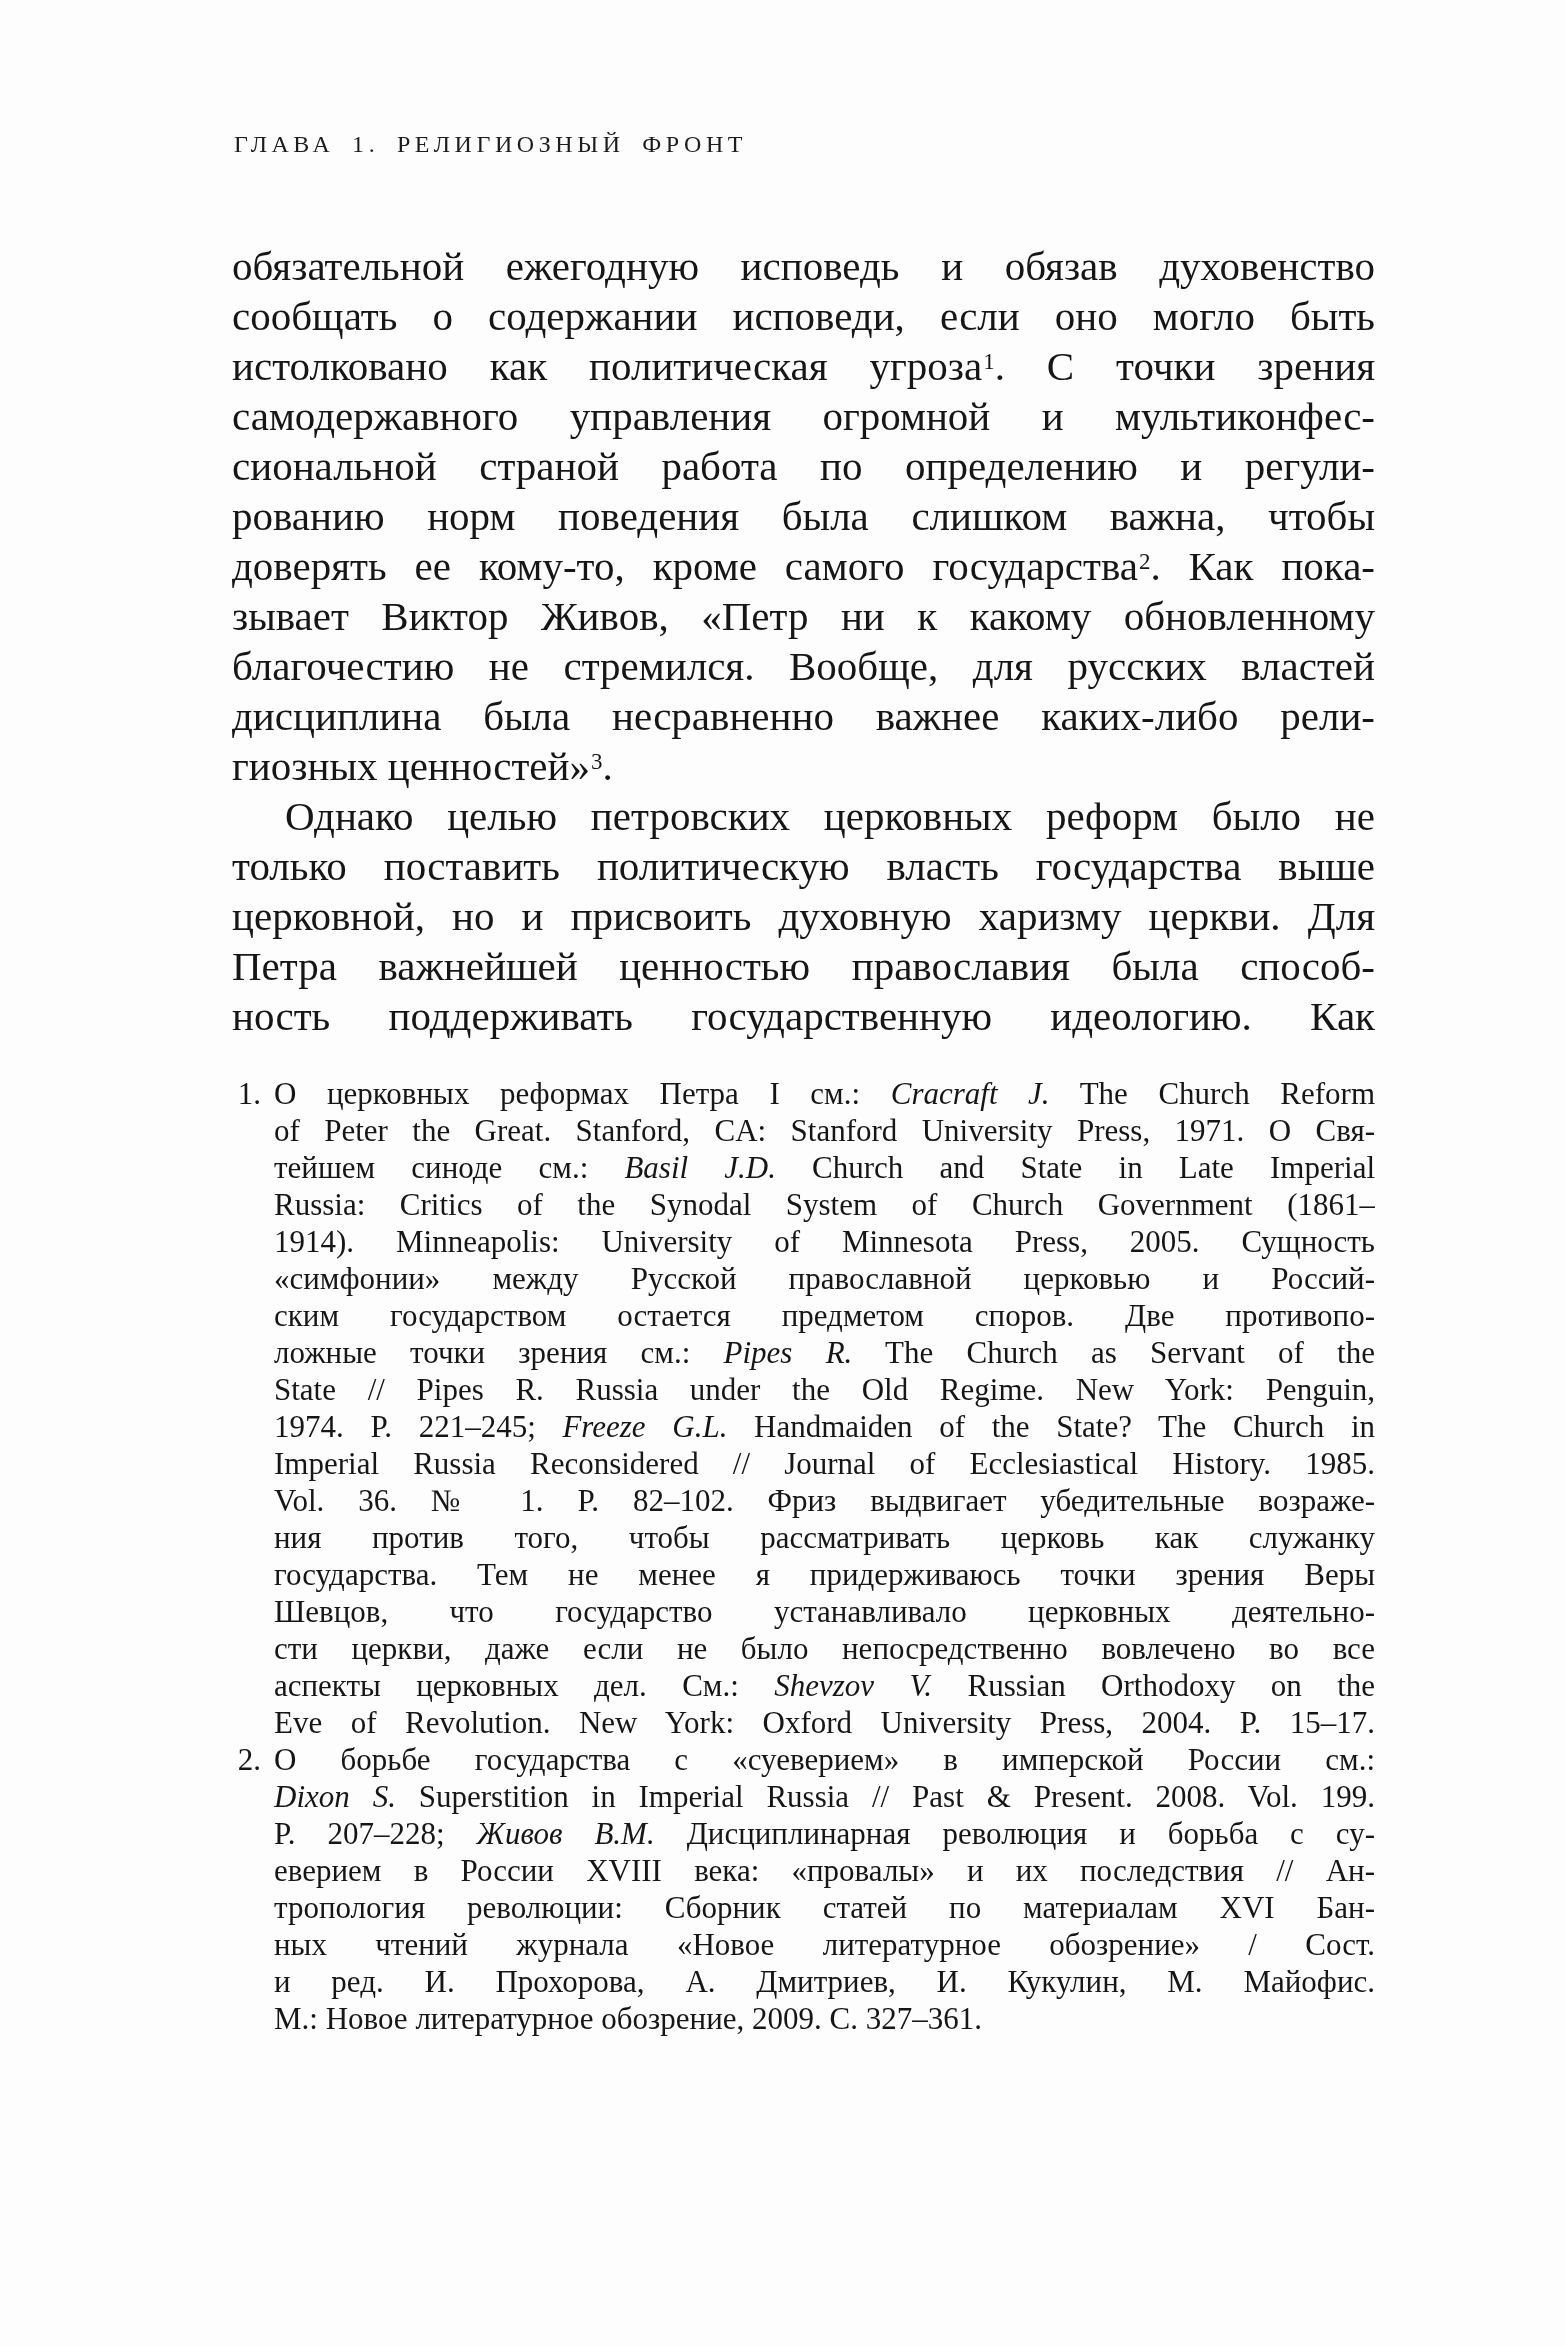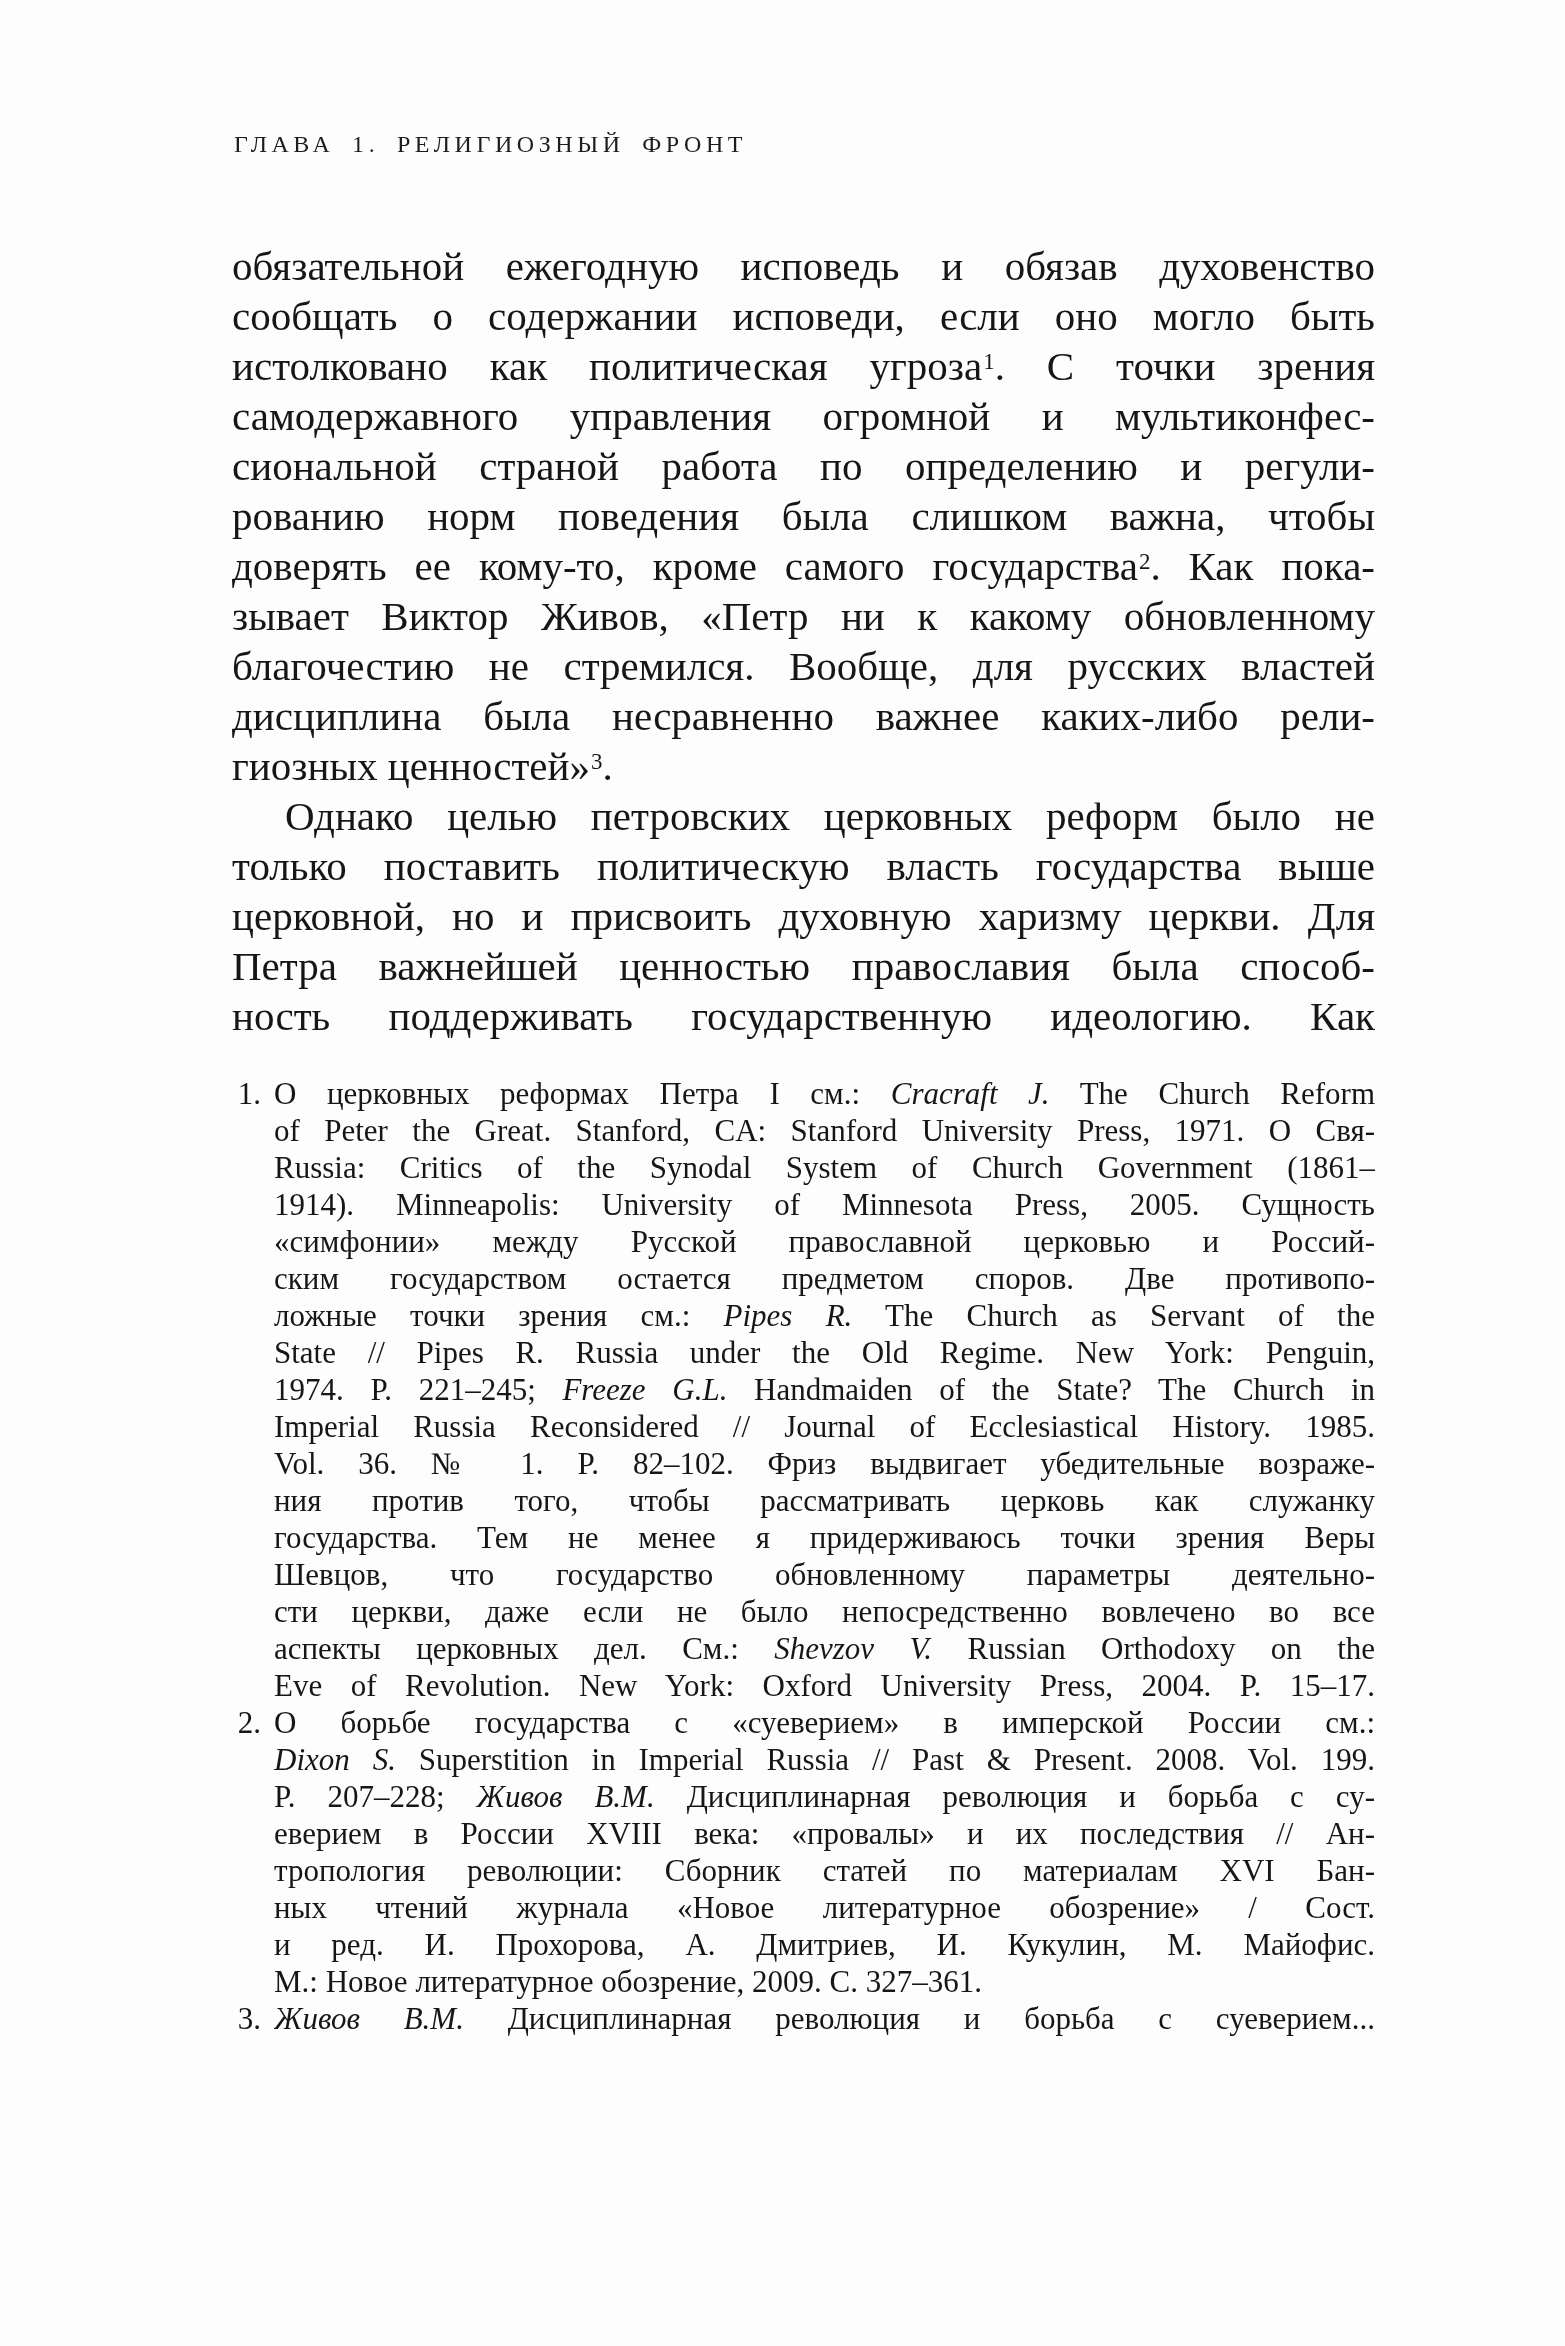--- a/index.html
+++ b/index.html
@@ -66,32 +66,33 @@
         <div class="bline">Петра важнейшей ценностью православия была способ-</div>
         <div class="bline">ность поддерживать государственную идеологию. Как</div>
       </div>
     </main>
 
   <section class="footnotes">
       <div class="footnote">
         <span class="fn-num">1.</span>
         <div class="fline">О церковных реформах Петра I см.: <i>Cracraft J.</i> The Church Reform</div>
         <div class="fline">of Peter the Great. Stanford, CA: Stanford University Press, 1971. О Свя-</div>
+        <div class="fline">тейшем синоде см.: <i>Basil J.D.</i> Church and State in Late Imperial</div>
         <div class="fline">Russia: Critics of the Synodal System of Church Government (1861–</div>
         <div class="fline">1914). Minneapolis: University of Minnesota Press, 2005. Сущность</div>
         <div class="fline">«симфонии» между Русской православной церковью и Россий-</div>
         <div class="fline">ским государством остается предметом споров. Две противопо-</div>
         <div class="fline">ложные точки зрения см.: <i>Pipes R.</i> The Church as Servant of the</div>
         <div class="fline">State // Pipes R. Russia under the Old Regime. New York: Penguin,</div>
         <div class="fline">1974. P. 221–245; <i>Freeze G.L.</i> Handmaiden of the State? The Church in</div>
         <div class="fline">Imperial Russia Reconsidered // Journal of Ecclesiastical History. 1985.</div>
         <div class="fline">Vol. 36. № 1. P. 82–102. Фриз выдвигает убедительные возраже-</div>
         <div class="fline">ния против того, чтобы рассматривать церковь как служанку</div>
         <div class="fline">государства. Тем не менее я придерживаюсь точки зрения Веры</div>
-        <div class="fline">Шевцов, что государство обновленному параметры деятельно-</div>
+        <div class="fline">Шевцов, что государство устанавливало церковных деятельно-</div>
         <div class="fline">сти церкви, даже если не было непосредственно вовлечено во все</div>
         <div class="fline">аспекты церковных дел. См.: <i>Shevzov V.</i> Russian Orthodoxy on the</div>
         <div class="fline">Eve of Revolution. New York: Oxford University Press, 2004. P. 15–17.</div>
       </div>
       <div class="footnote">
         <span class="fn-num">2.</span>
         <div class="fline">О борьбе государства с «суеверием» в имперской России см.:</div>
         <div class="fline"><i>Dixon S.</i> Superstition in Imperial Russia // Past &amp; Present. 2008. Vol. 199.</div>
         <div class="fline">P. 207–228; <i>Живов В.М.</i> Дисциплинарная революция и борьба с су-</div>
         <div class="fline">еверием в России XVIII века: «провалы» и их последствия // Ан-</div>

